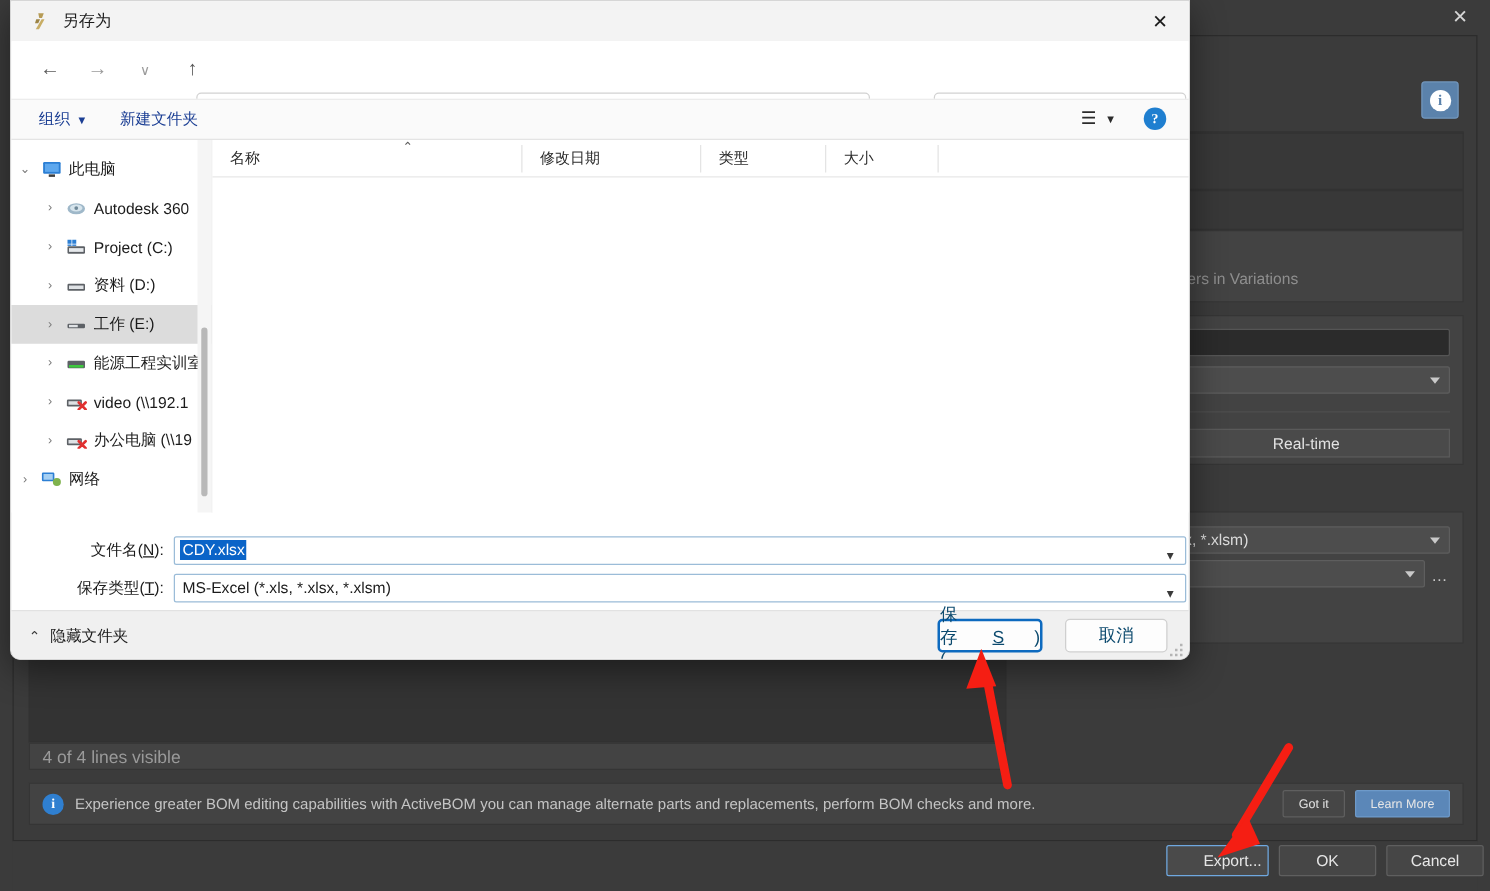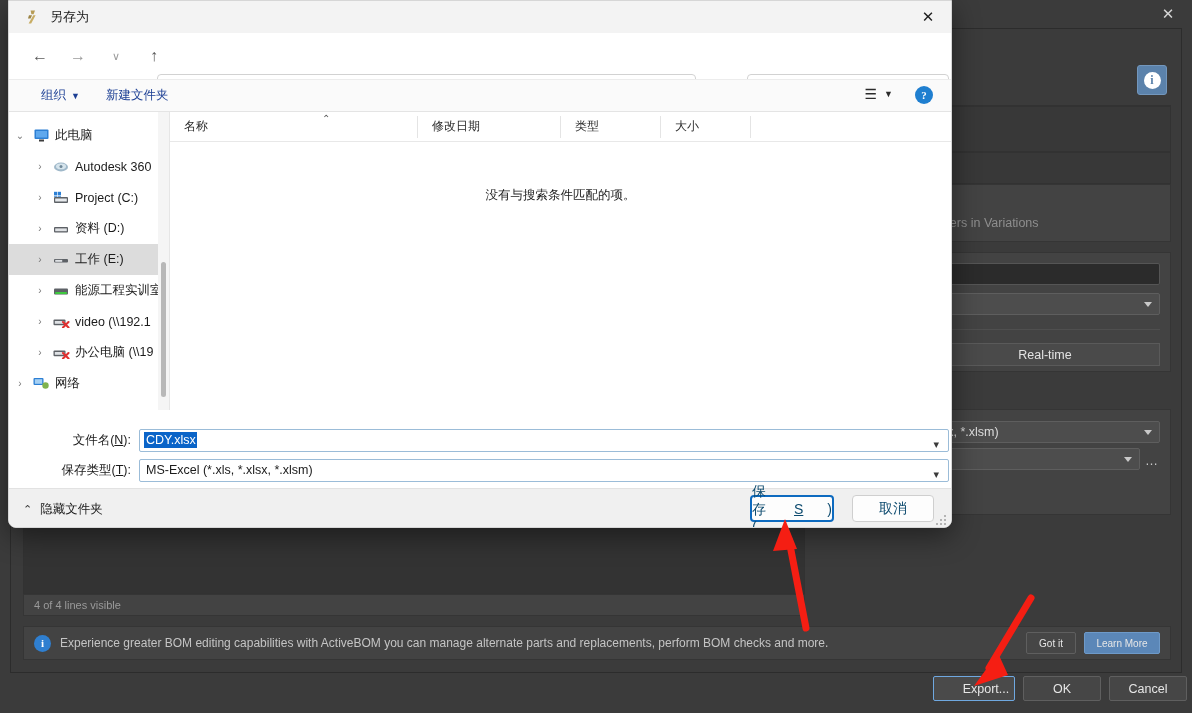--- a/index.html
+++ b/index.html
@@ -33,21 +33,21 @@
     border:1px solid #5e5e5e;border-radius:2px;color:#dcdcdc;font-size:12.5px;
     display:flex;align-items:center;padding-left:7px;}
   .combo .caret{position:absolute;right:7px;top:8px;width:0;height:0;
     border-left:4.5px solid transparent;border-right:4.5px solid transparent;border-top:5px solid #c9c9c9;}
   .combo .dots{position:absolute;right:-20px;top:4px;color:#c9c9c9;font-size:13px;letter-spacing:1px;}
   .seg{position:absolute;box-sizing:border-box;height:23px;border:1px solid #5a5a5a;
     display:flex;align-items:center;justify-content:center;font-size:12.5px;color:#e3e3e3;background:#4a4a4a;}
   .seg.sel{background:#5b82ab;border-color:#6d93bb;}
   .hr{position:absolute;height:1px;background:#4f4f4f;}
   .status-strip{position:absolute;box-sizing:border-box;background:#434343;border:1px solid #353535;
-    color:#9a9a9a;font-size:11px;display:flex;align-items:center;padding-left:10px;}
+    color:#9a9a9a;font-size:14px;display:flex;align-items:center;padding-left:10px;}
   .notice{position:absolute;box-sizing:border-box;background:#434343;border:1px solid #353535;
     display:flex;align-items:center;padding:0 10px;}
   .notice .ic{width:17px;height:17px;border-radius:50%;background:#2f7fd0;color:#fff;
     font-size:11px;font-weight:bold;line-height:17px;text-align:center;margin-right:9px;
     font-family:"Liberation Serif",serif;flex:none;}
   .notice .txt{font-size:12px;color:#c4c4c4;flex:1;white-space:nowrap;overflow:hidden;}
   .dbtn{box-sizing:border-box;height:25px;border:1px solid #5f5f5f;background:#464646;
     color:#e6e6e6;font-size:12.5px;display:flex;align-items:center;justify-content:center;border-radius:2px;}
   .dbtn.sm{height:22px;font-size:10px;}
   .dbtn.blue{background:#5b87b8;border-color:#6e9ac9;}
@@ -77,21 +77,21 @@
   .addr-caret{position:absolute;right:58px;top:11px;color:#4a4a4a;font-size:11px;}
   .addr-refresh{position:absolute;right:18px;top:7px;color:#4a4a4a;font-size:15px;}
   .searchbar{position:absolute;left:738px;top:41px;width:202px;height:32px;
     border:1px solid #d2d2d2;background:#fff;border-radius:4px;display:flex;align-items:center;
     box-sizing:border-box;}
   .searchbar .ph{margin-left:9px;font-size:12px;color:#767676;white-space:nowrap;overflow:hidden;
     text-overflow:ellipsis;width:150px;}
   .searchbar .mag{position:absolute;right:11px;top:7px;color:#3b3b3b;font-size:14px;}
   .cmdrow{height:31px;background:#fafafa;border-top:1px solid #ececec;border-bottom:1px solid #e4e4e4;
     display:flex;align-items:center;position:relative;}
-  .cmd{font-size:12.5px;color:#1c3f94;margin-left:32px;display:flex;align-items:center;}
+  .cmd{font-size:12.5px;color:#1c3f94;margin-left:22px;display:flex;align-items:center;}
   .cmd .dn{margin-left:5px;font-size:9px;}
   .cmd2{font-size:12.5px;color:#1c3f94;margin-left:26px;}
   .viewbtn{position:absolute;right:58px;top:6px;display:flex;align-items:center;color:#2b2b2b;}
   .viewbtn .bars{font-size:14px;}
   .viewbtn .dn{font-size:9px;margin-left:7px;}
   .helpbtn{position:absolute;right:18px;top:6px;width:18px;height:18px;border-radius:50%;
     background:#1f7fd0;color:#fff;font-size:11px;font-weight:bold;display:flex;align-items:center;
     justify-content:center;font-family:"Liberation Serif",serif;}
   .body{display:flex;height:298px;}
   .navpane{width:160px;background:#fff;position:relative;padding-top:8px;box-sizing:border-box;}
@@ -399,21 +399,20 @@
     <div class="splitter"></div>
 
     <div class="listpane">
       <div class="colhdr">
         <div class="col" style="width:248px;">名称</div>
         <div class="col" style="width:143px;">修改日期</div>
         <div class="col" style="width:100px;">类型</div>
         <div class="col" style="width:90px;">大小</div>
         <span class="sortmark">⌃</span>
       </div>
-      <div class="emptymsg">没有与搜索条件匹配的项。</div>
     </div>
   </div>
 
   <div style="position:absolute;left:0;top:422px;width:100%;">
     <div class="formrow">
       <div class="formlbl">
         <span>文件名(</span><span class="u">N</span><span>):</span>
       </div>
       <div class="forminput" style="width:810px;">
         <span class="sel-text">CDY.xlsx</span>

